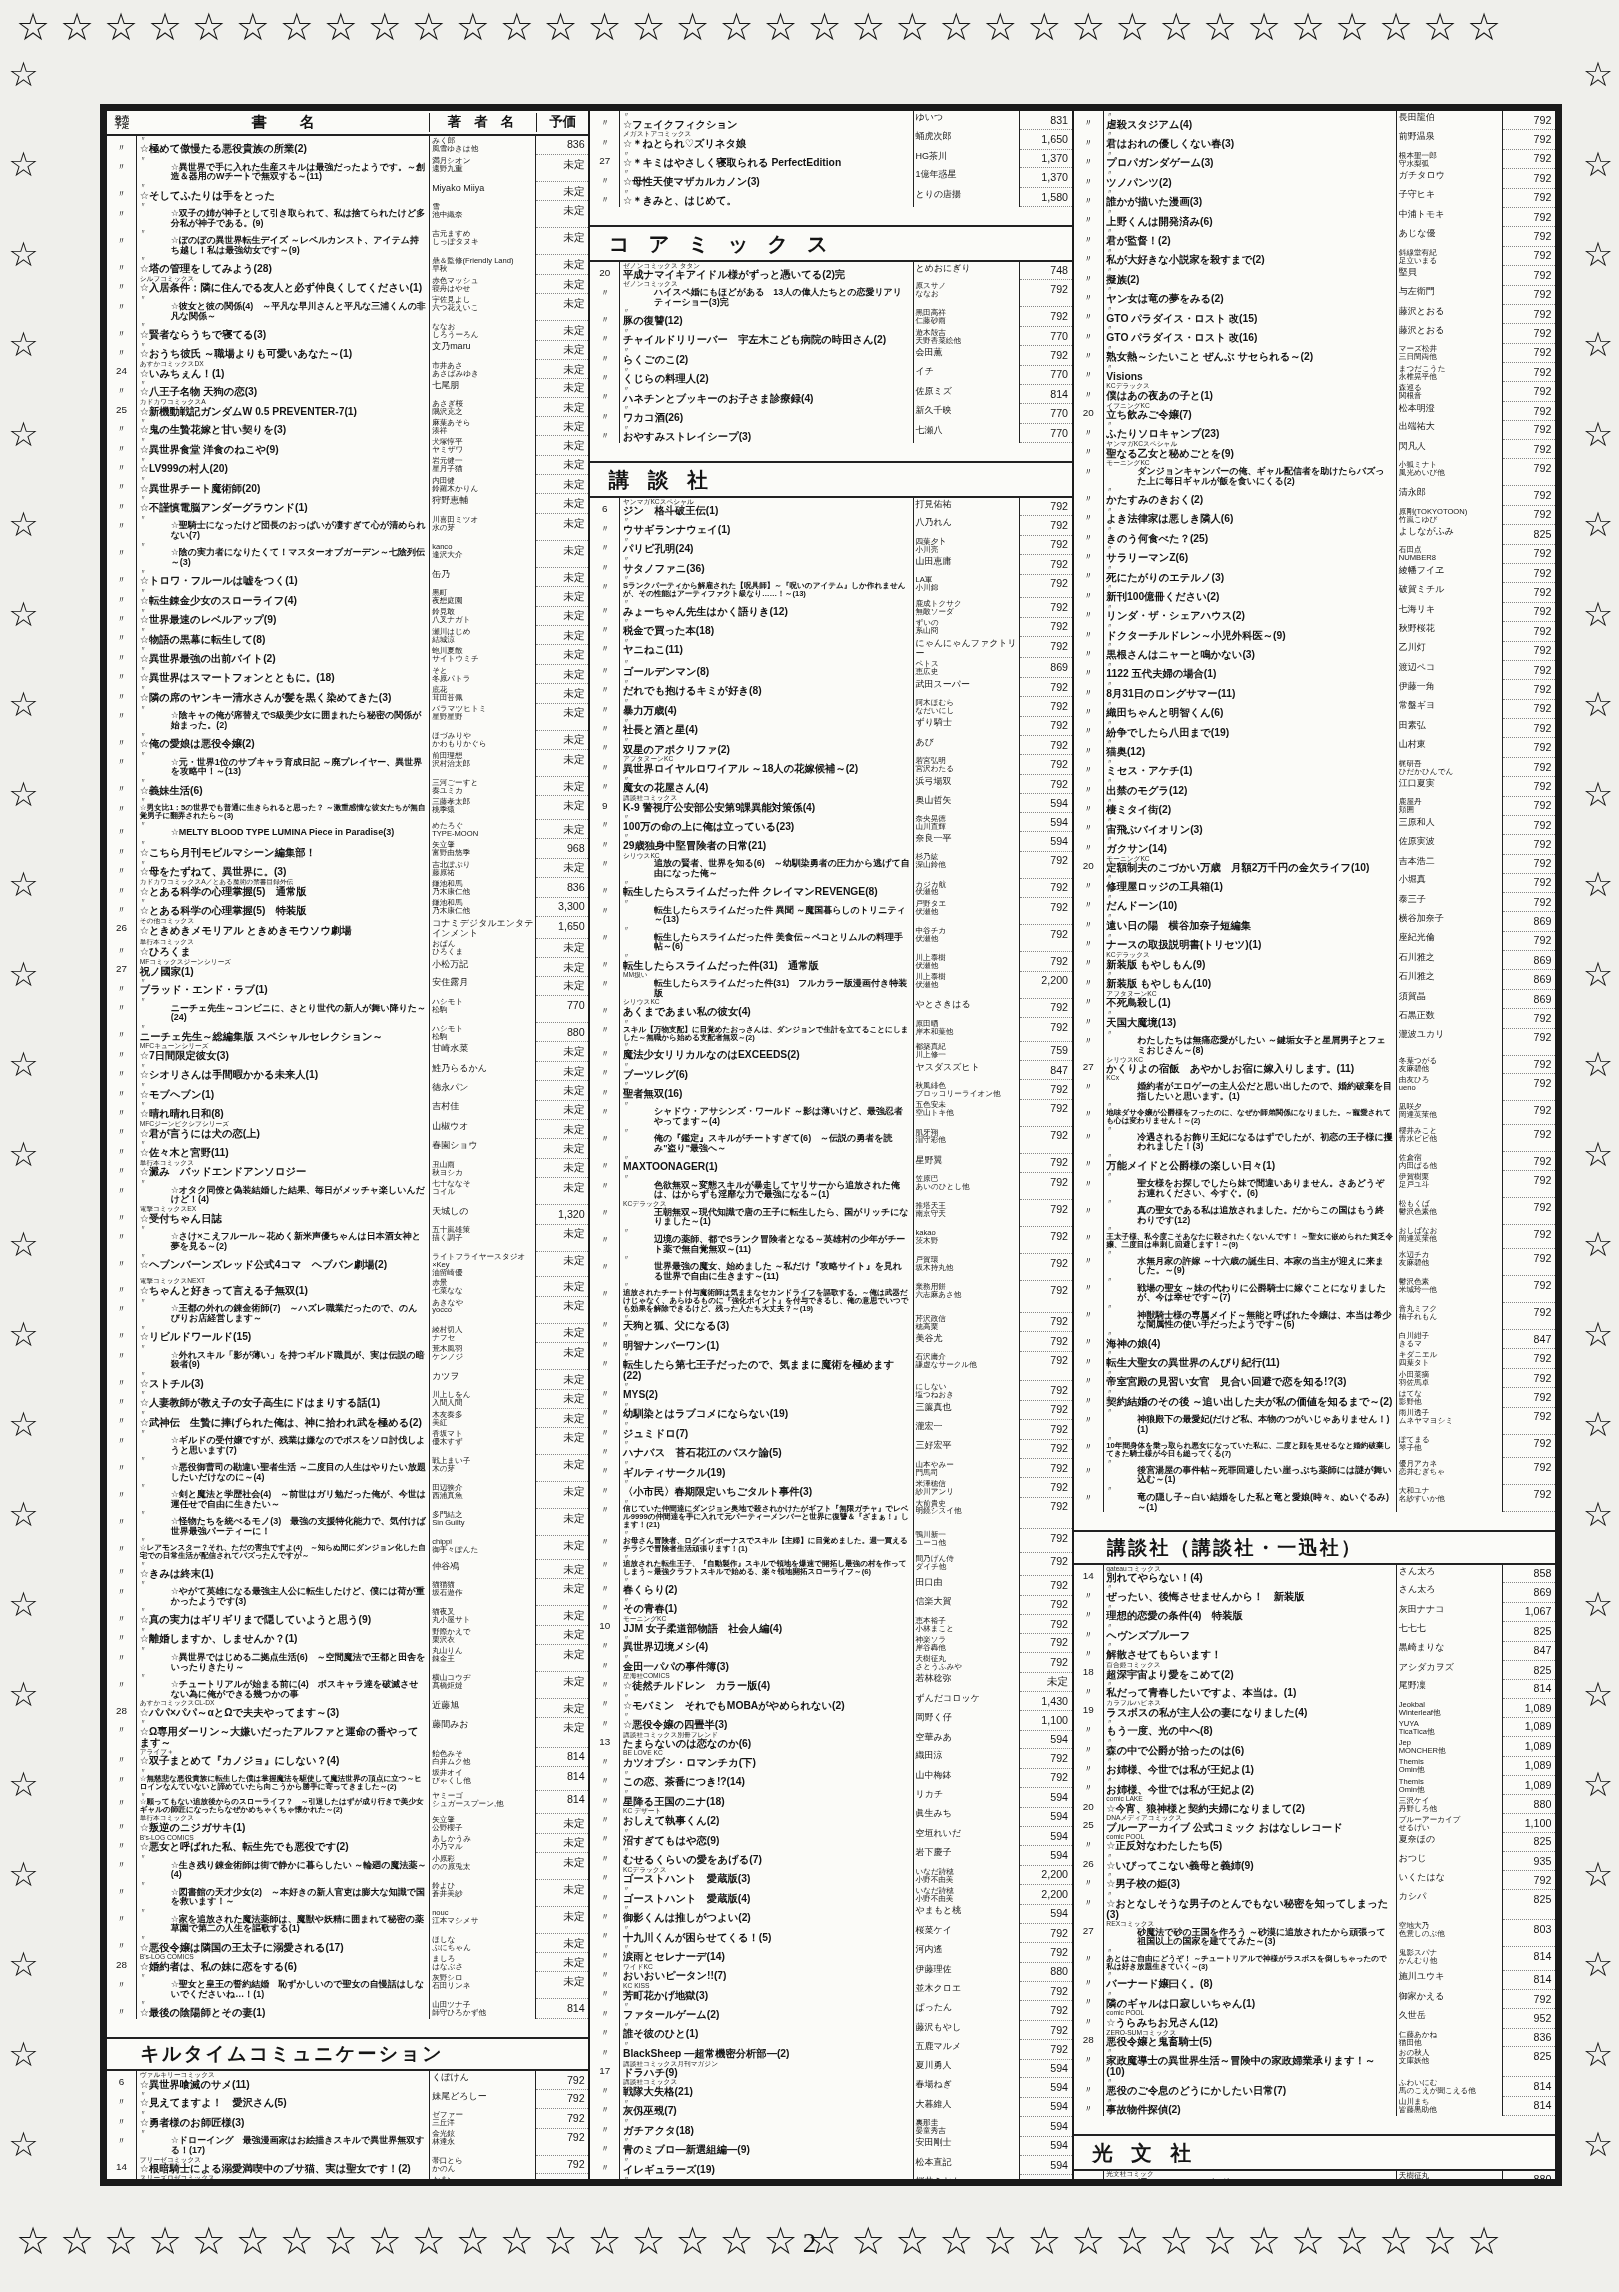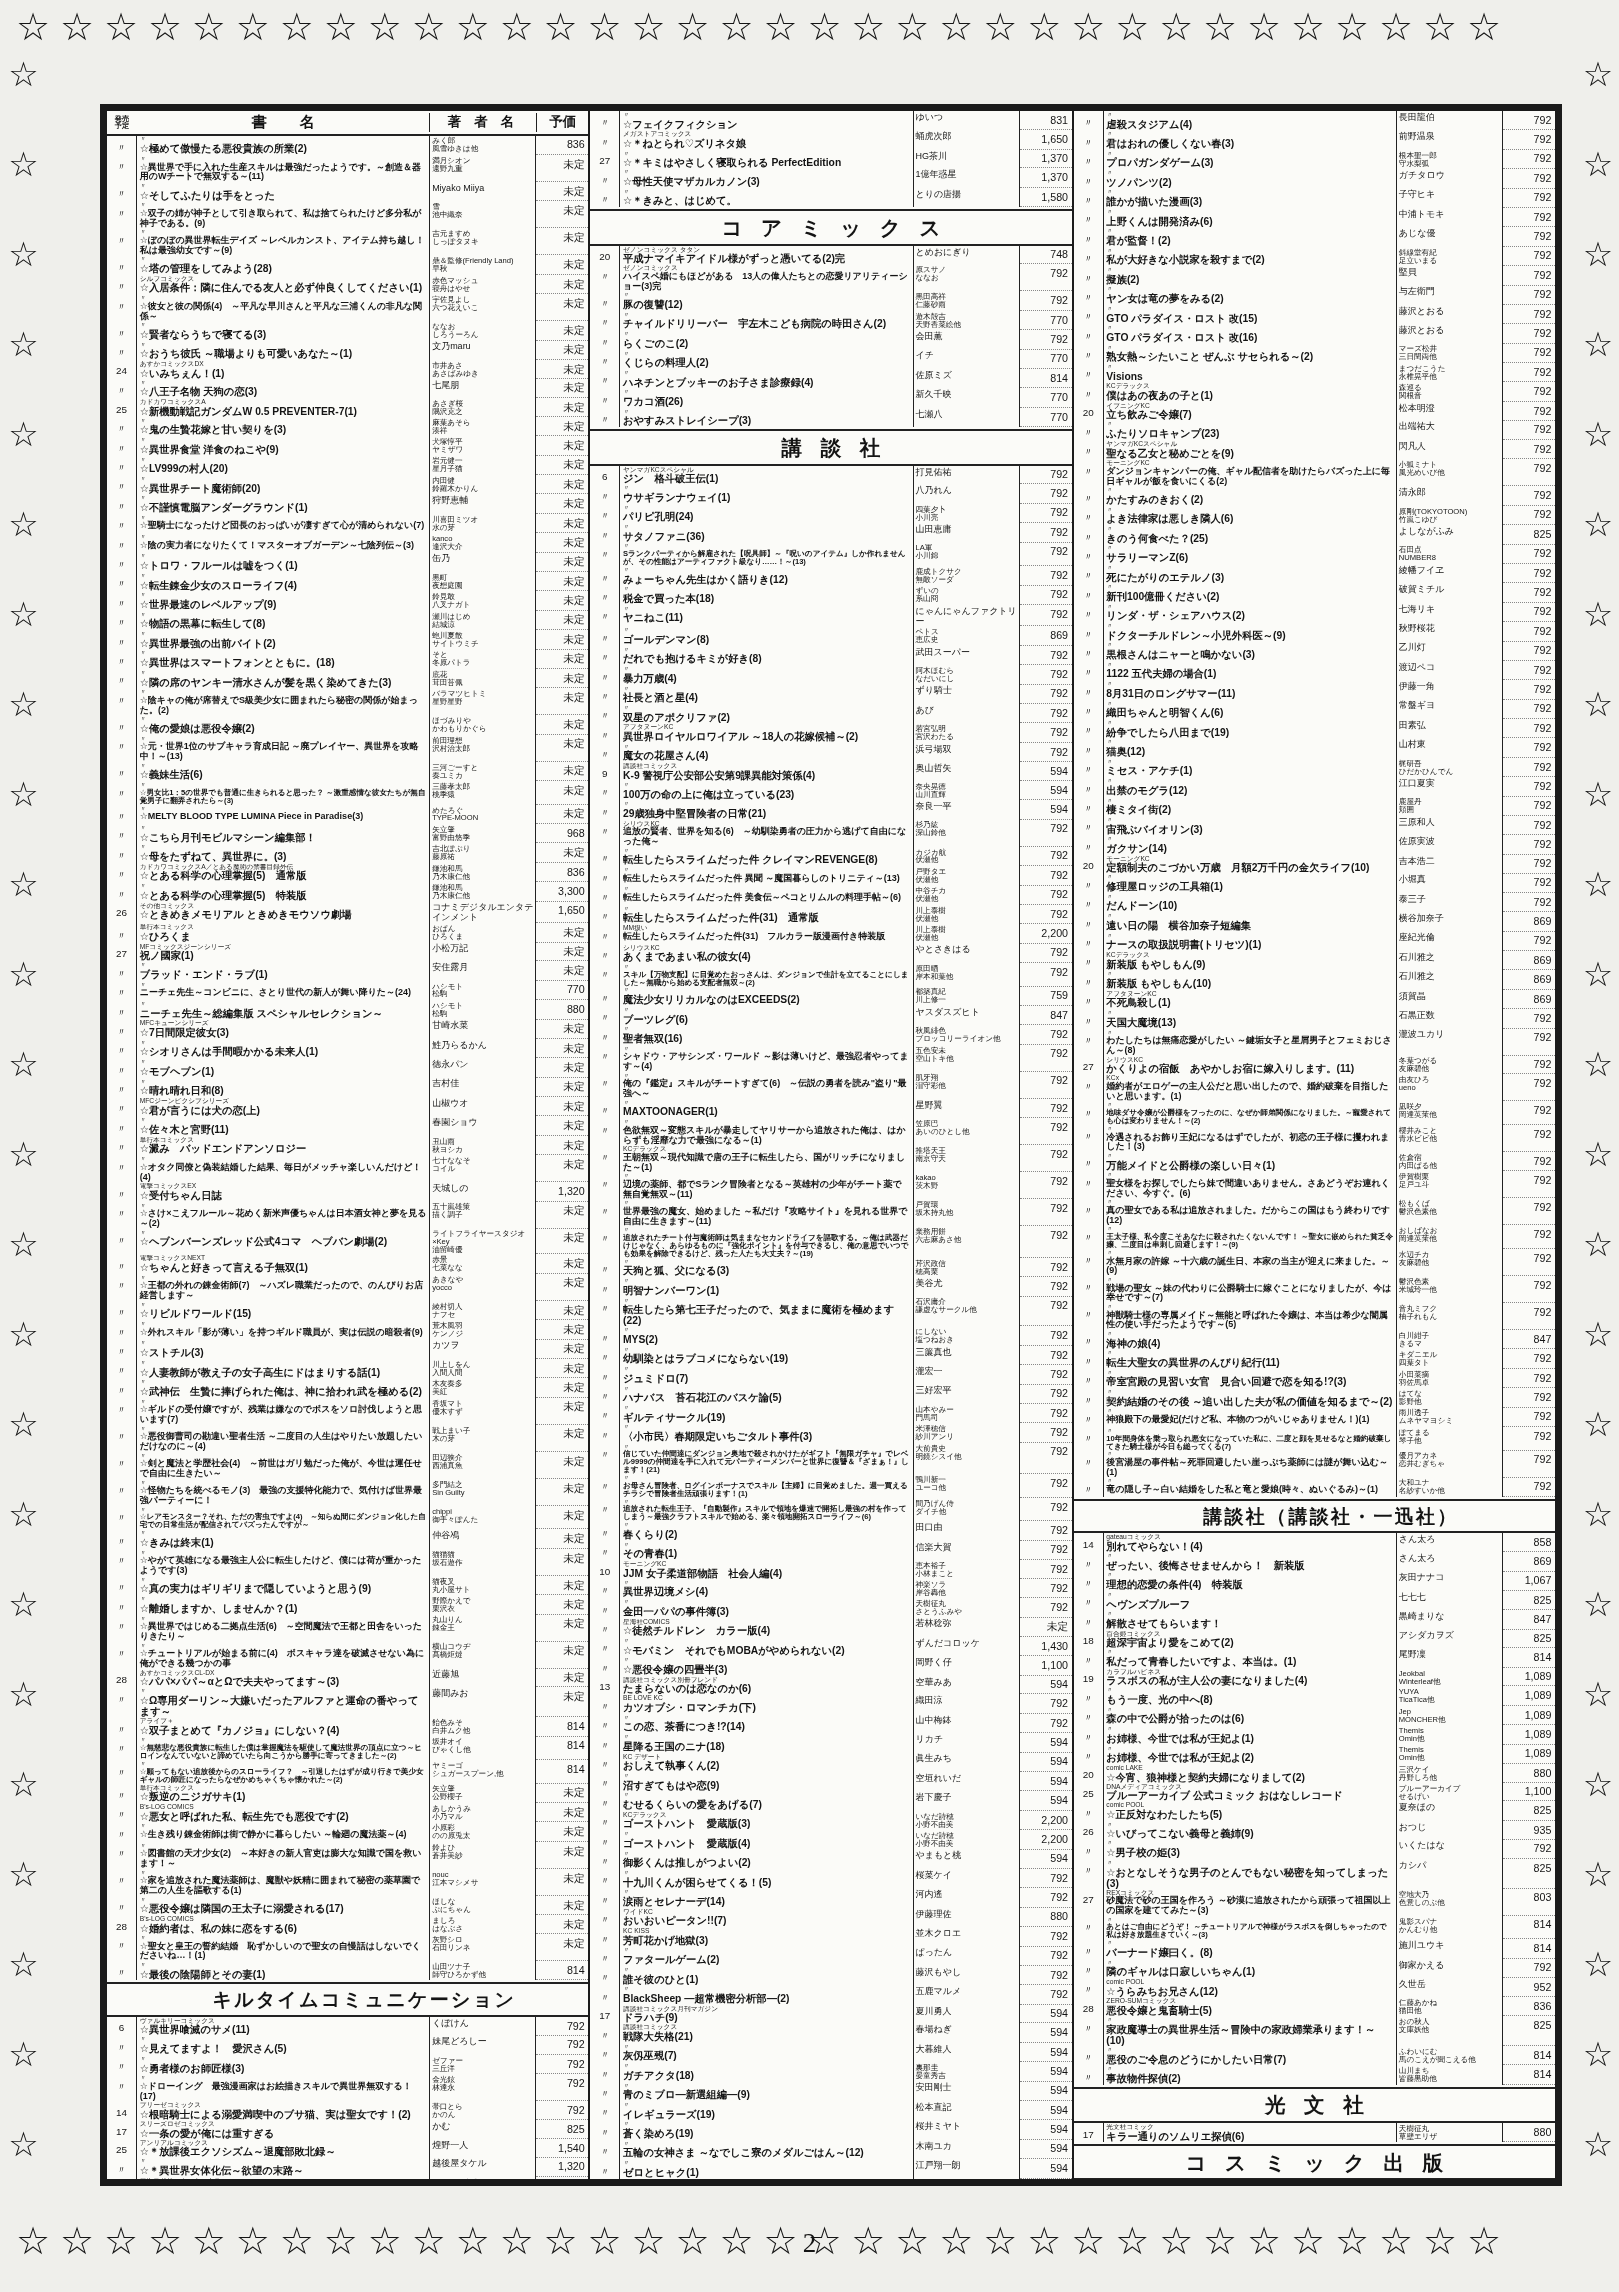--- a/index.html
+++ b/index.html
@@ -29,30 +29,30 @@
   .col:last-child{border-right:none;}
   
   .thead{display:grid;grid-template-columns:30px 1fr 107px 52px;
     border-bottom:2.2px solid #222;align-items:center;padding:1.8px 0;}
   .thead .h{font-weight:bold;}
   .h-date{font-size:7.2px;line-height:1;text-align:center;}
   .h-title{font-size:15px;text-align:center;letter-spacing:2.2em;text-indent:2.2em;}
   .h-author{font-size:13.4px;letter-spacing:.35em;border-left:1.8px solid #222;align-self:stretch;display:flex;align-items:center;justify-content:center;}
   .h-price{font-size:13.4px;text-align:center;border-left:1.8px solid #222;align-self:stretch;display:flex;align-items:center;justify-content:center;}
   
-  .pub{font-weight:bold;font-size:20.6px;text-align:center;letter-spacing:.9em;text-indent:.9em;
-    padding:2.7px 0 1.8px;border-top:2.2px solid #222;border-bottom:2.2px solid #222;margin-top:2px;}
+  .pub{font-weight:bold;font-size:20.6px;letter-spacing:.9em;text-indent:.9em;
+    padding:2.7px 0 1.8px;border-top:2.2px solid #222;border-bottom:2.2px solid #222;margin-top:18px;}
   .pub.pub-long{letter-spacing:.12em;text-indent:.12em;font-size:19px;padding-left:31px;}
   
   .row{display:grid;grid-template-columns:30px 1fr 107px 52px;align-items:stretch;min-height:0;}
   .c-date{font-size:9.9px;text-align:center;padding-top:5.4px;border-right:1.8px solid #222;}
   .c-main{padding:0.9px 2.7px 0;min-width:0;}
   .imprint{font-size:6.7px;line-height:1;color:#222;white-space:nowrap;overflow:hidden;}
   .title{font-weight:bold;font-size:10.3px;line-height:1.08;letter-spacing:0;}
-  .title.t-s{font-size:9px;}
+  .title.t-s{font-size:9px;margin-left:31px;}
   .title.t-xs{font-size:7.6px;line-height:1.05;}
   .c-author{border-left:1.8px solid #222;border-right:1.8px solid #222;font-size:9px;
     line-height:1.1;padding:1.8px 1.8px 0;overflow:hidden;}
   .c-author .a2{font-size:7.6px;line-height:1.05;}
   .c-price{font-size:10.7px;text-align:right;padding:2.7px 3.6px 0 0;border-bottom:1.8px dotted #888;
     align-self:stretch;}
   
   .pageno{position:absolute;left:0;top:2228px;width:100%;text-align:center;
     font-size:27px;font-family:"Liberation Serif","DejaVu Serif",serif;}
 </style>

